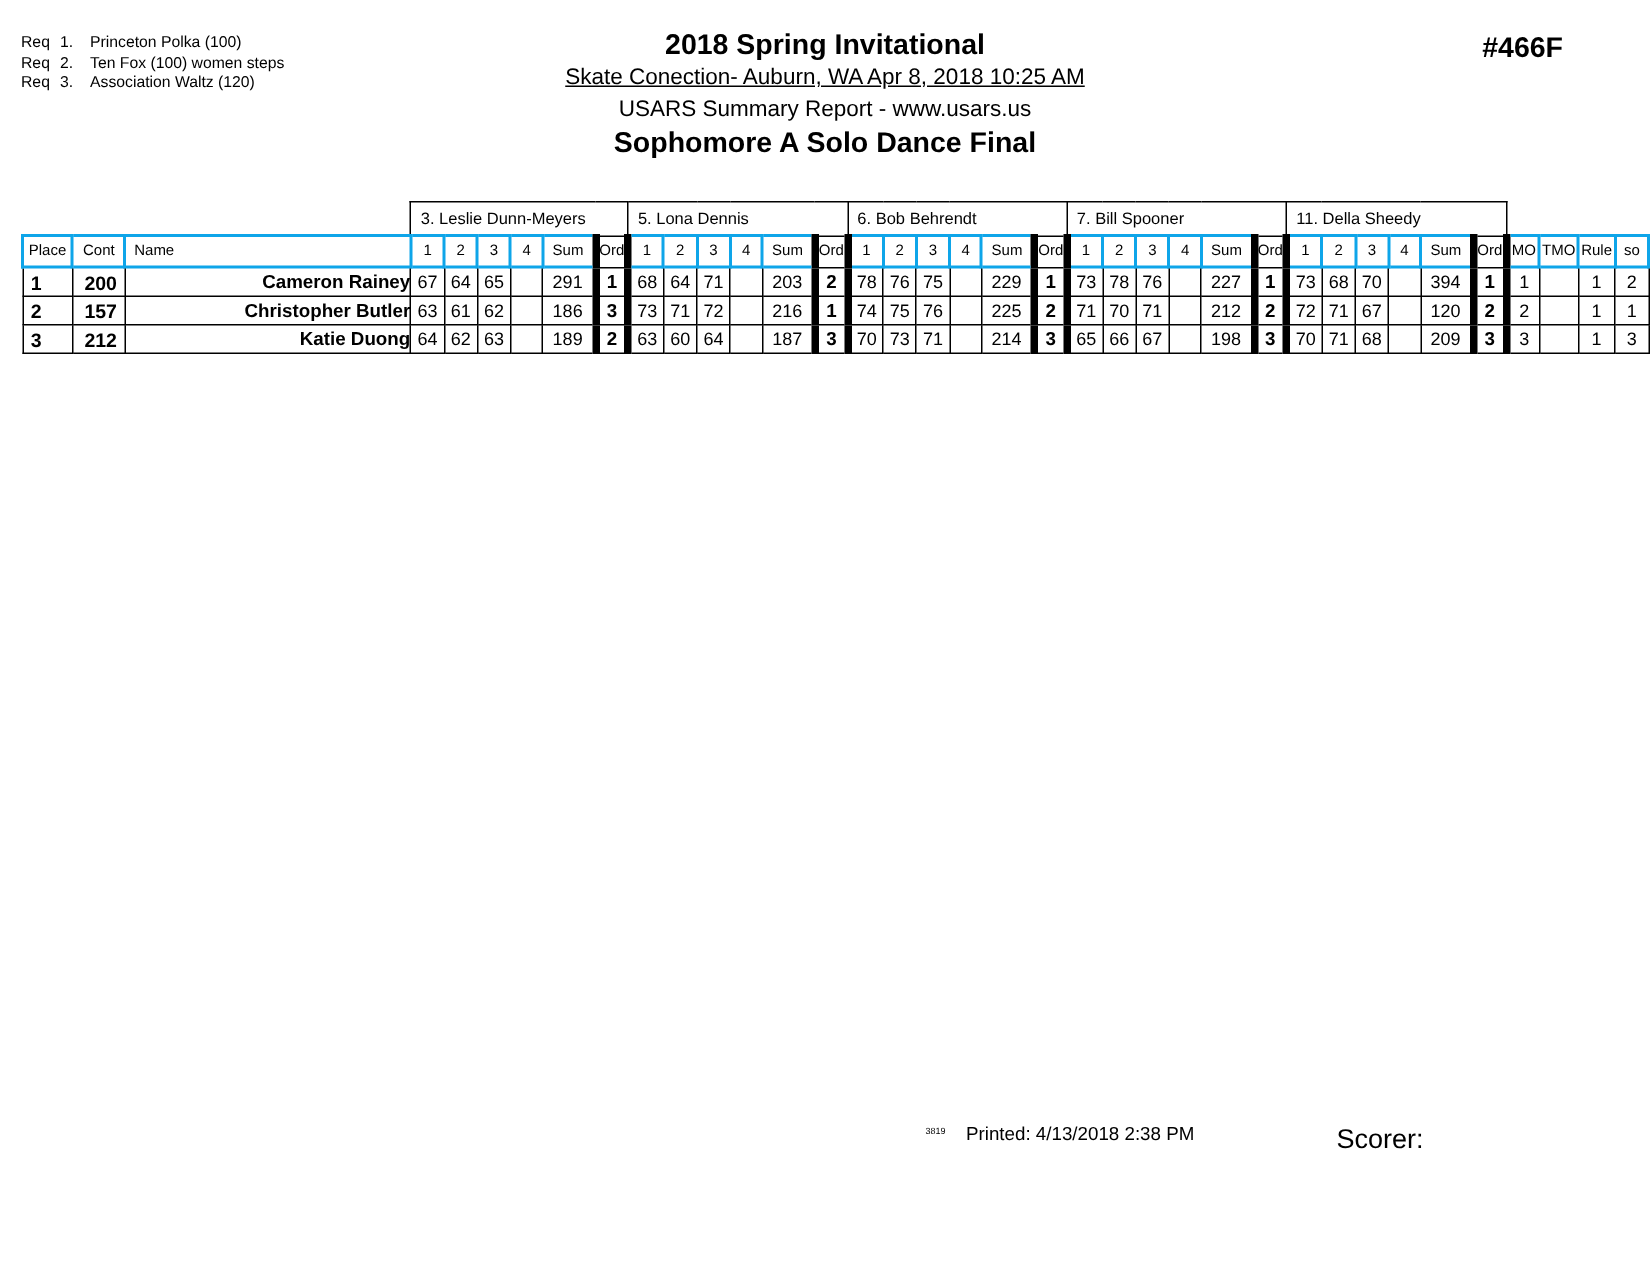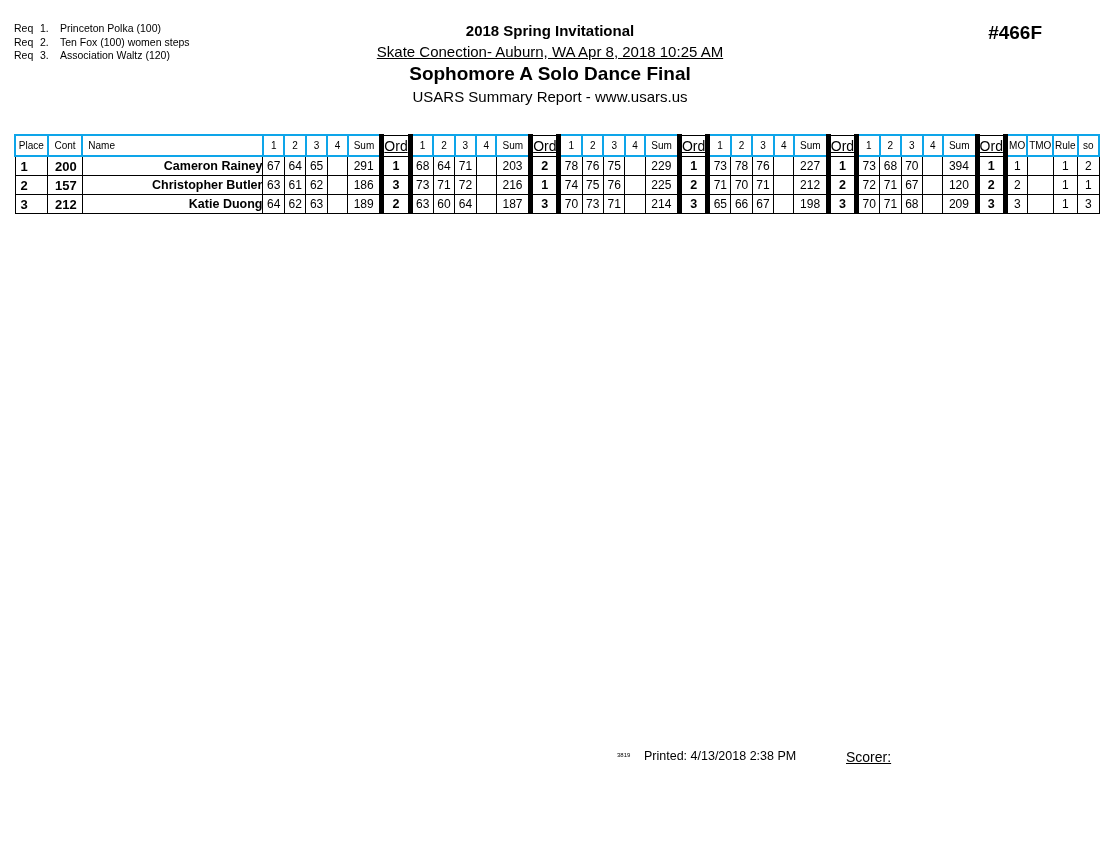--- a/index.html
+++ b/index.html
@@ -9,21 +9,21 @@
     position:relative;overflow:hidden;
   }
   
   #reqs{position:absolute;left:14px;top:22px;font-size:10.5px;line-height:13.5px;}
   .req-line{white-space:nowrap;}
   .req-tag{display:inline-block;width:26px;}
   .req-num{display:inline-block;width:20px;}
 
   
   #title-block{position:absolute;left:0;top:20px;width:1100px;text-align:center;}
-  #event-title{font-size:15px;font-weight:bold;letter-spacing:0px;line-height:22px;}
+  #event-title{font-size:19px;font-weight:bold;letter-spacing:0px;line-height:22px;}
   #venue-line{font-size:15px;font-weight:normal;line-height:20px;text-decoration:underline;}
   #category-title{font-size:19px;font-weight:bold;line-height:24px;}
   #report-line{font-size:15px;line-height:22px;}
   #event-code{position:absolute;right:58px;top:22px;font-size:19px;font-weight:bold;}
 
   
   #sheet{position:absolute;left:14px;top:134px;}
   table{border-collapse:collapse;}
   td,th{
     font-family:"Liberation Sans", sans-serif;
@@ -50,64 +50,80 @@
   .cell-name{font-weight:bold;text-align:right;padding-left:6px;font-size:12.5px;}
   
   .ord{
     border-left:5px solid #000;border-right:5px solid #000;
     border-top:1px solid #000;border-bottom:1px solid #000;
     font-weight:bold;font-size:12.5px;
   }
   .ord-hdr{
     border-left:5px solid #000;border-right:5px solid #000;
     border-top:1px solid #000;border-bottom:1px solid #000;
-    font-size:14px;height:19px;text-decoration:underline;
+    font-size:10px;height:19px;
   }
   
   .w-place{width:28px;}
   .w-cont{width:30px;}
   .w-name{width:196px;}
   .w-score{width:21px;}
   .w-sum{width:33px;}
   .w-ord{width:11px;}
   .w-mo{width:19px;}
   .w-tmo{width:24px;}
   .w-rule{width:23px;}
   .w-so{width:21px;}
   #doc-serial{position:absolute;left:617px;top:752px;font-size:6px;}
   #printed{position:absolute;left:644px;top:749px;font-size:12.5px;white-space:nowrap;}
-  #scorer{position:absolute;left:846px;top:749px;font-size:14px;text-decoration:underline;}
+  #scorer{position:absolute;left:891px;top:749px;font-size:18px;}
 </style>
 </head>
 <body>
 
 <div id="reqs">
   <div class="req-line">
     <span class="req-tag">Req</span><span class="req-num">1.</span><span>Princeton Polka (100)</span>
   </div>
   <div class="req-line">
     <span class="req-tag">Req</span><span class="req-num">2.</span><span>Ten Fox (100) women steps</span>
   </div>
   <div class="req-line">
     <span class="req-tag">Req</span><span class="req-num">3.</span><span>Association Waltz (120)</span>
   </div>
 </div>
 
 <div id="title-block">
   <div id="event-title">2018 Spring Invitational</div>
   <div id="venue-line">Skate Conection- Auburn, WA  Apr 8, 2018  10:25 AM</div>
+  <div id="report-line">USARS Summary Report - www.usars.us</div>
   <div id="category-title">Sophomore A Solo Dance Final</div>
-  <div id="report-line">USARS Summary Report - www.usars.us</div>
 </div>
 <div id="event-code">#466F</div>
 
 <div id="sheet">
 <table>
   <tbody>
 
+    <tr>
+      <td class="nohdr w-place"></td>
+      <td class="nohdr w-cont"></td>
+      <td class="nohdr w-name"></td>
+
+      <td class="judge-banner" colspan="6">3.  Leslie Dunn-Meyers</td>
+      <td class="judge-banner" colspan="6">5.  Lona Dennis</td>
+      <td class="judge-banner" colspan="6">6.  Bob Behrendt</td>
+      <td class="judge-banner" colspan="6">7.  Bill Spooner</td>
+      <td class="judge-banner" colspan="6">11.  Della Sheedy</td>
+
+      <td class="nohdr w-mo"></td>
+      <td class="nohdr w-tmo"></td>
+      <td class="nohdr w-rule"></td>
+      <td class="nohdr w-so"></td>
+    </tr>
 
     <tr id="header-row">
       <td class="hdr w-place">Place</td>
       <td class="hdr w-cont">Cont</td>
       <td class="hdr hdr-left w-name">Name</td>
 
       <td class="hdr w-score">1</td>
           <td class="hdr w-score">2</td>
           <td class="hdr w-score">3</td>
           <td class="hdr w-score">4</td>

